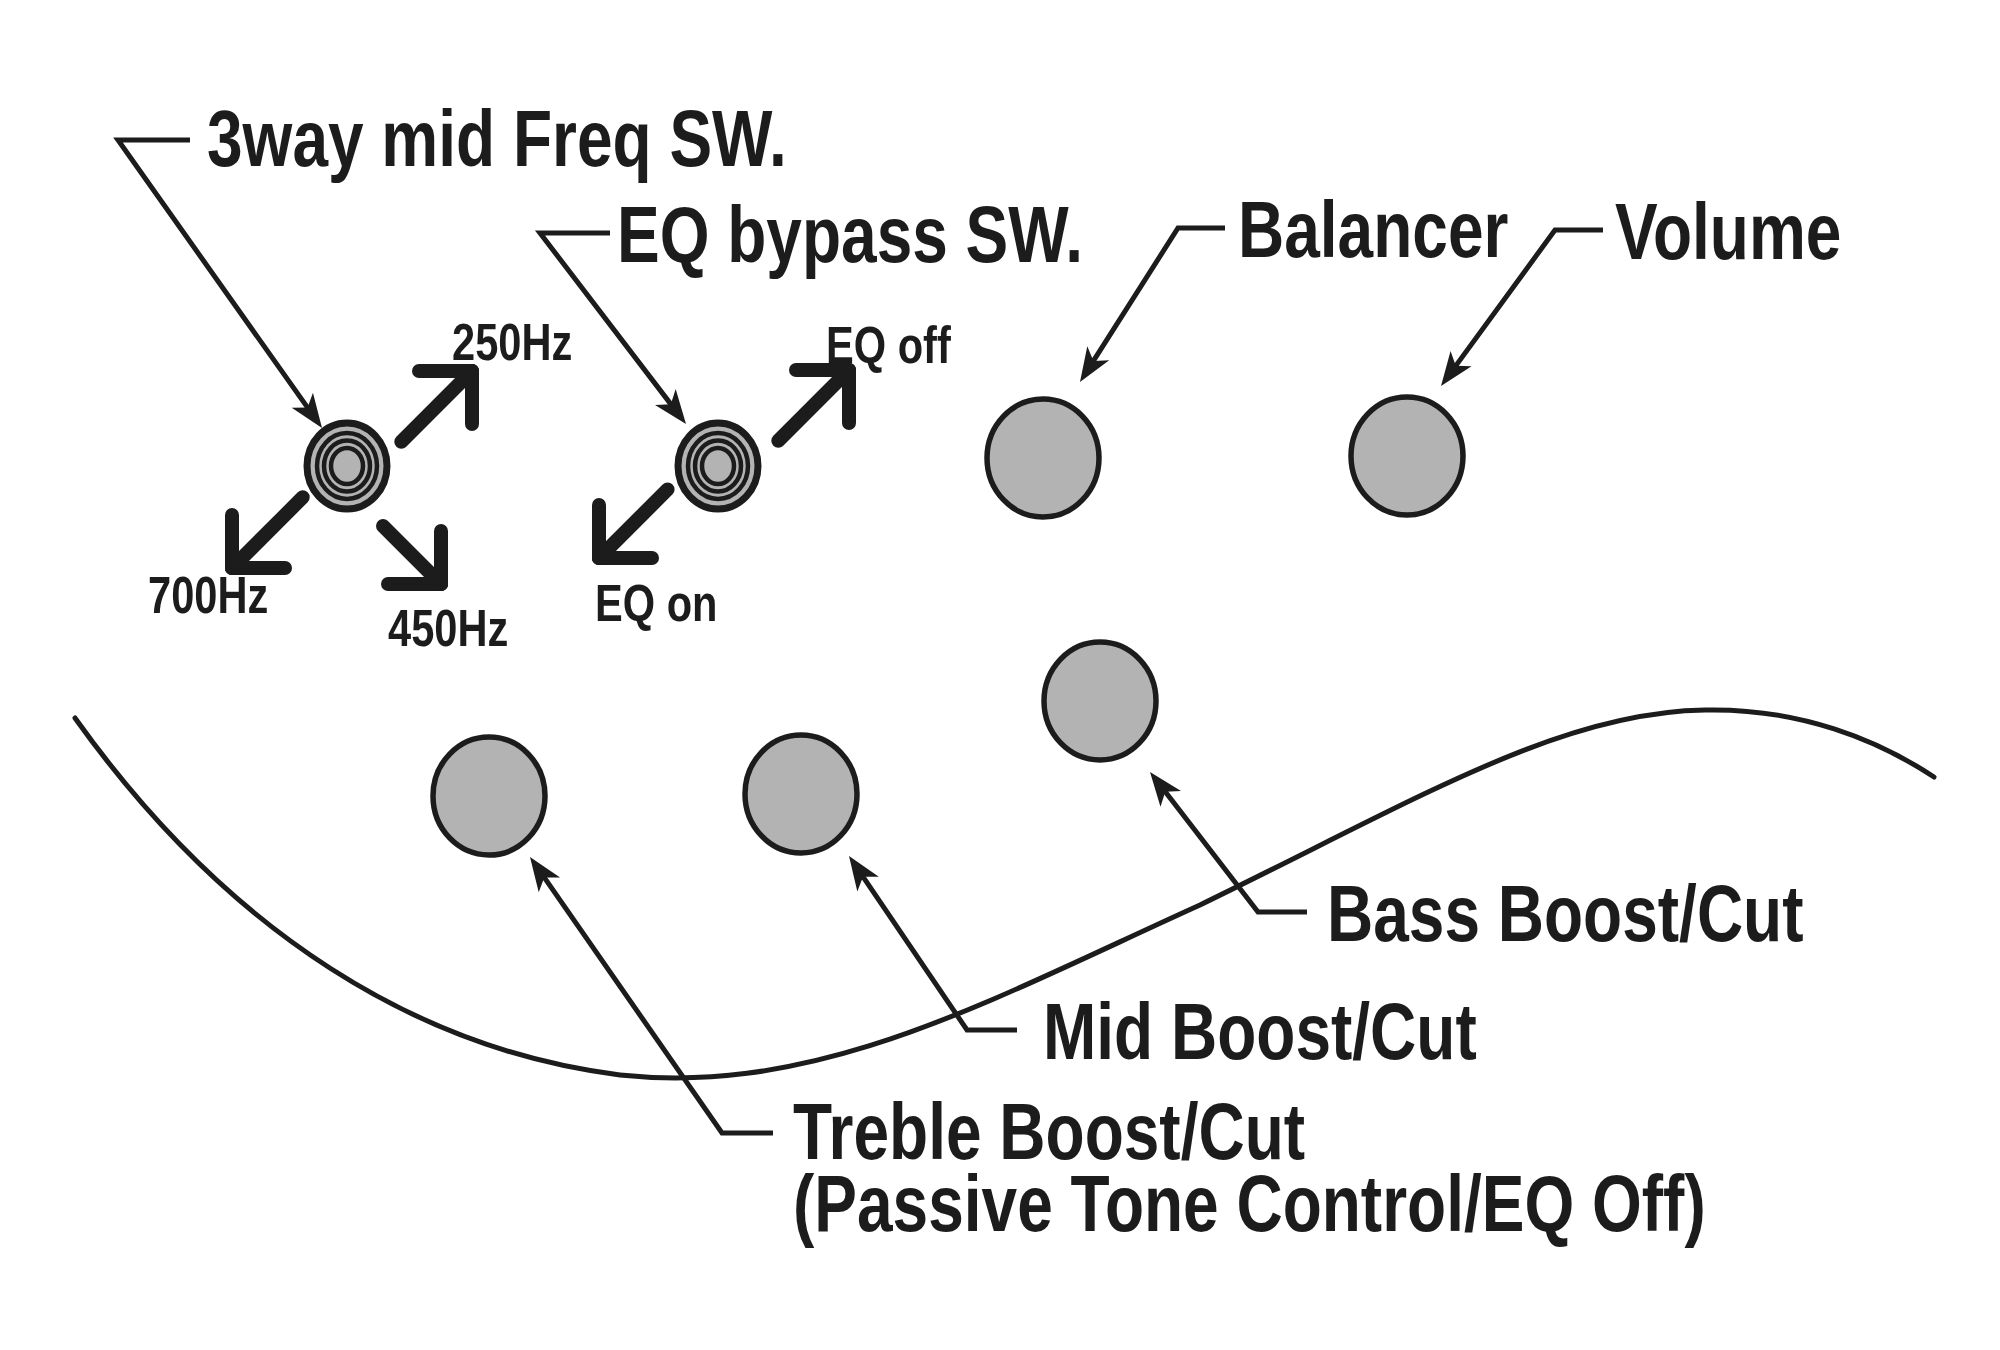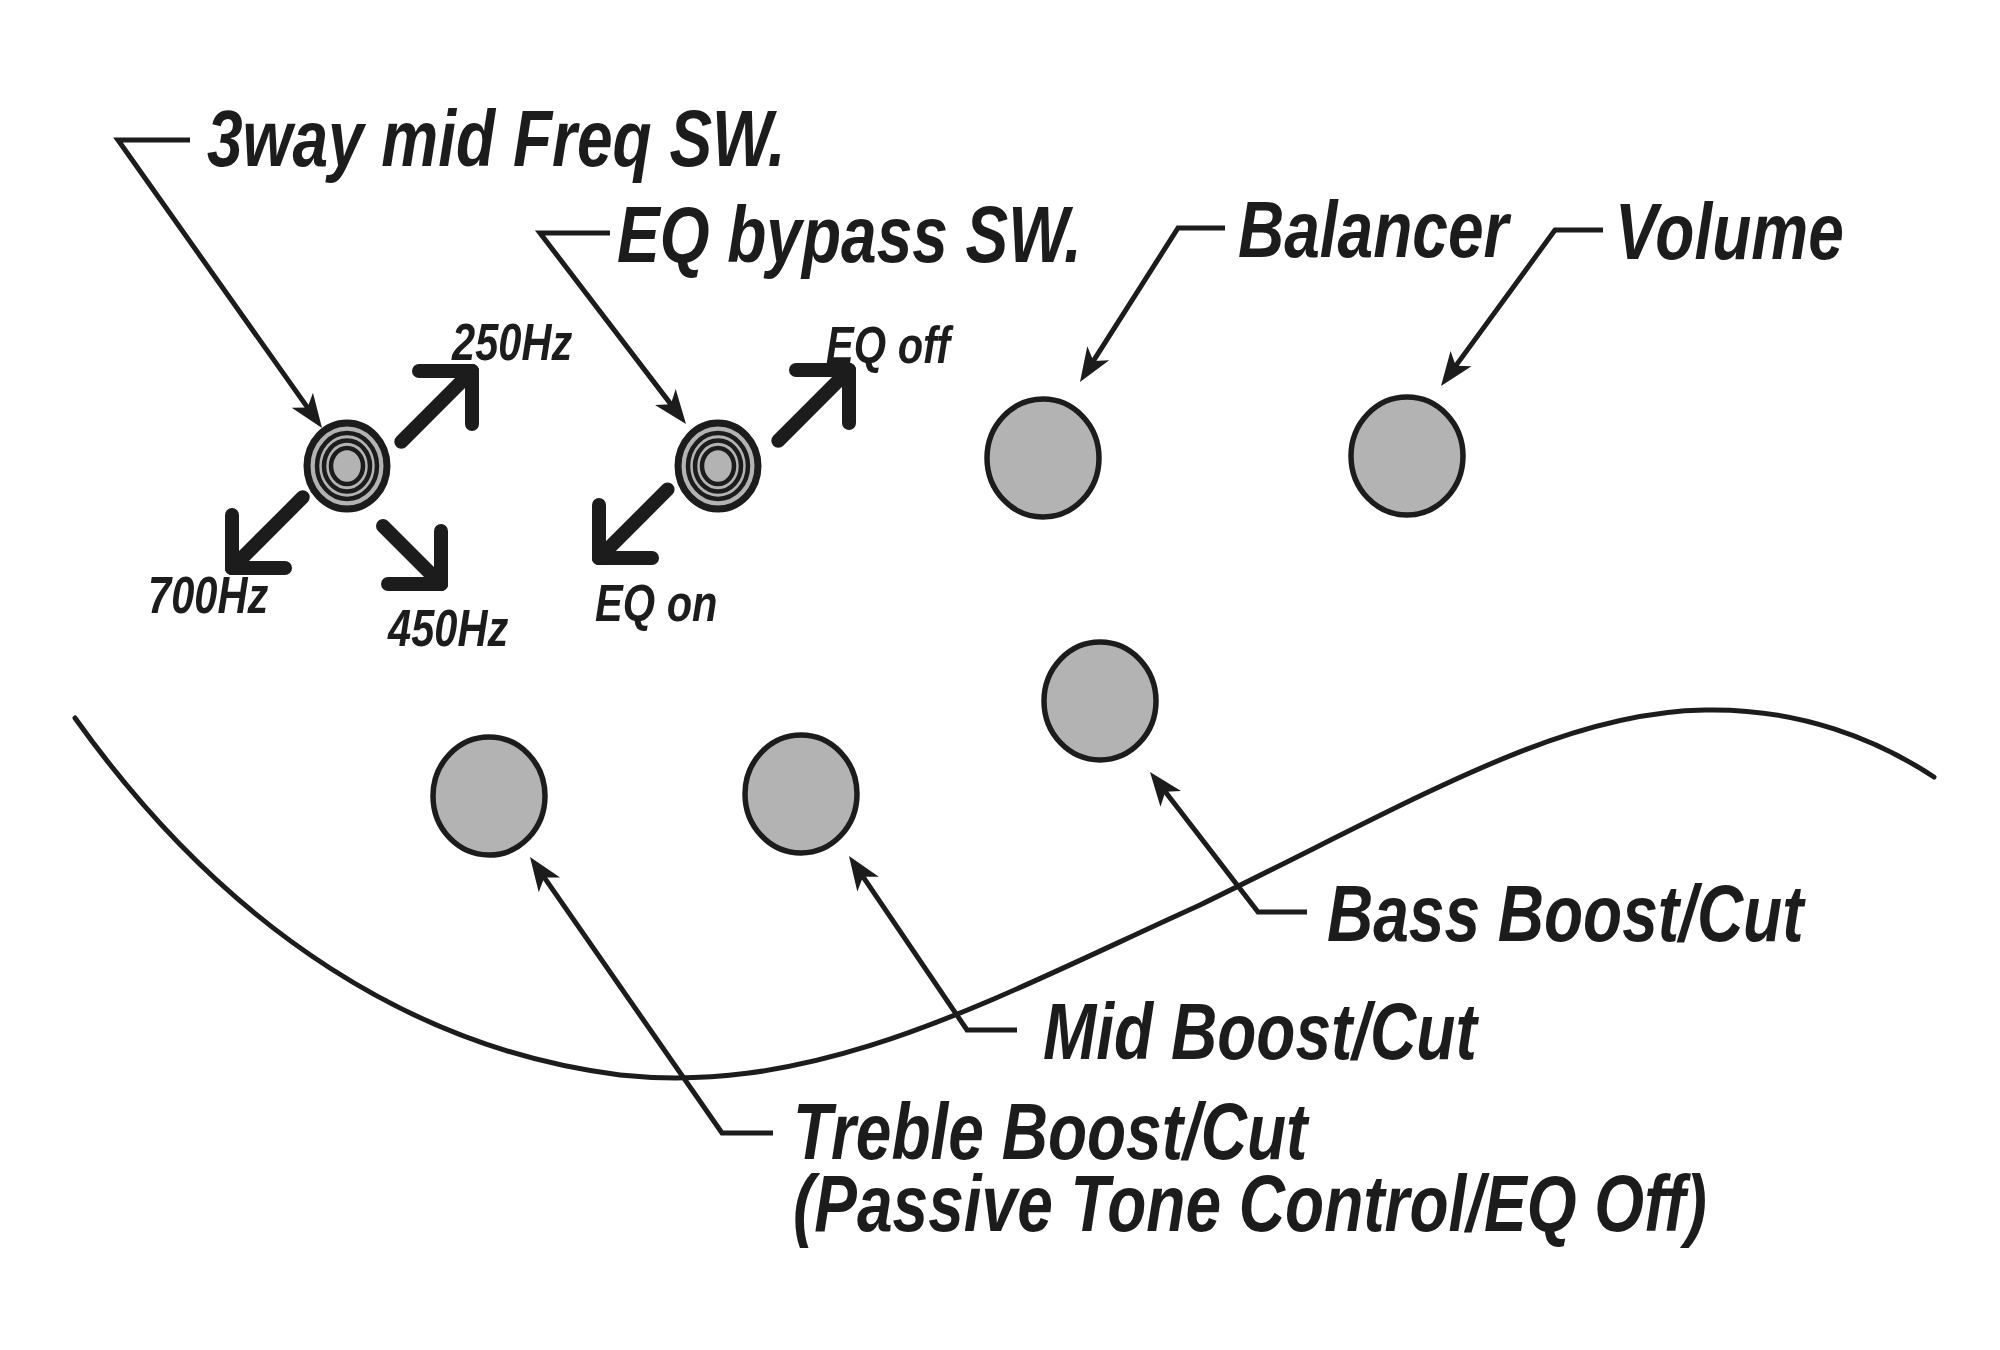--- a/index.html
+++ b/index.html
@@ -2,21 +2,20 @@
 <html><head>
 <meta charset="utf-8">
 <style>
   html,body{margin:0;padding:0;background:#e8e8e8;}
   #stage{
     position:relative;
     width:2000px;height:1350px;
     background:var(--bg,#ffffff);
     overflow:hidden;
     font-family:"Liberation Sans","DejaVu Sans",sans-serif;
-    font-style:italic;
   }
   #artwork{position:absolute;left:0;top:0;}
   .label{
     position:absolute;
     color:var(--ink,#1c1c1c);
     font-weight:700;
     white-space:nowrap;
     transform:scaleX(0.8);
     transform-origin:0 0;
     letter-spacing:0;

